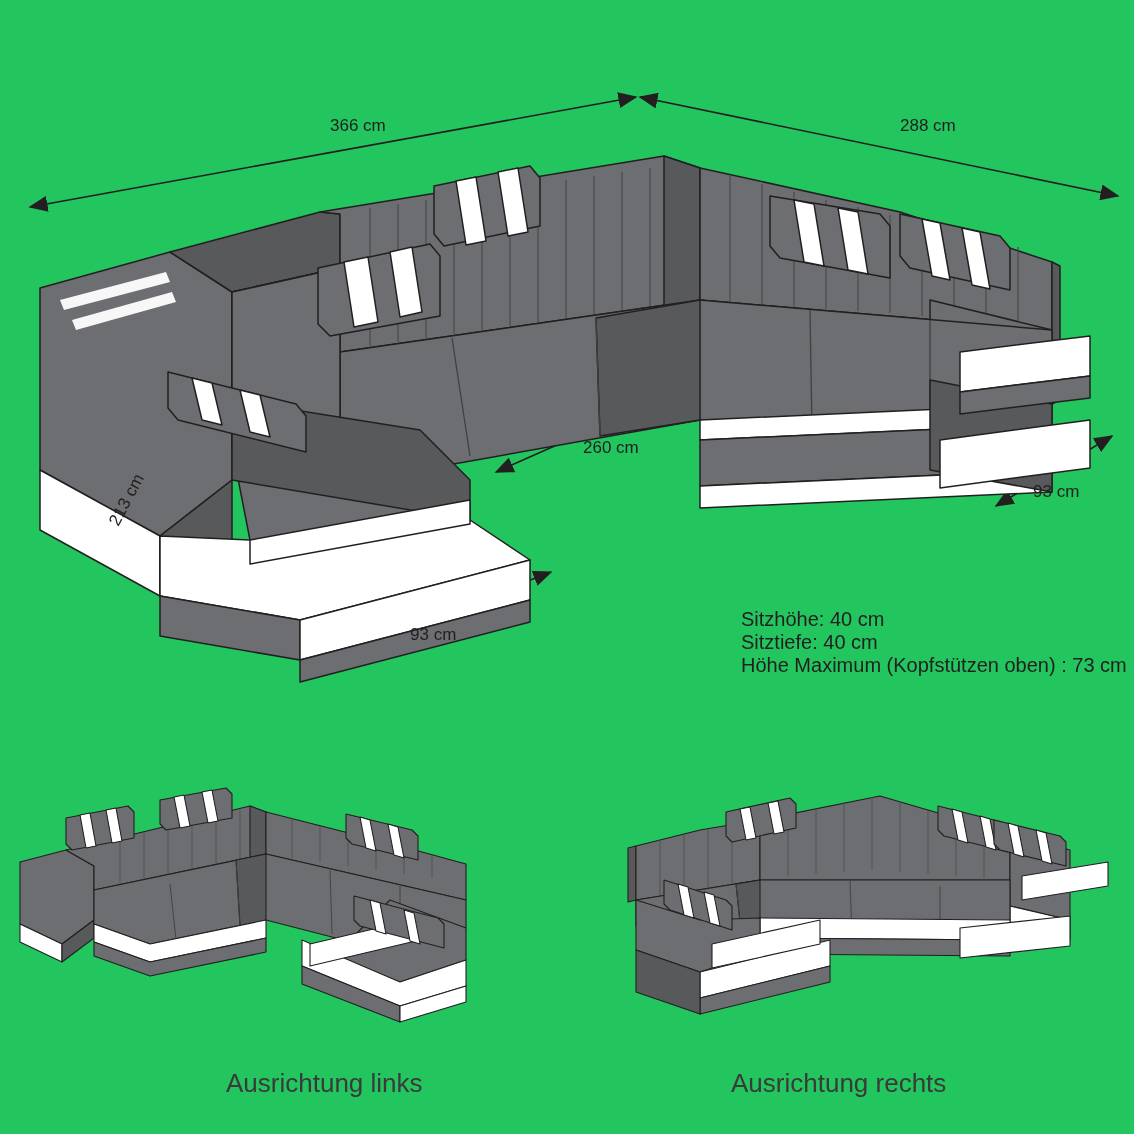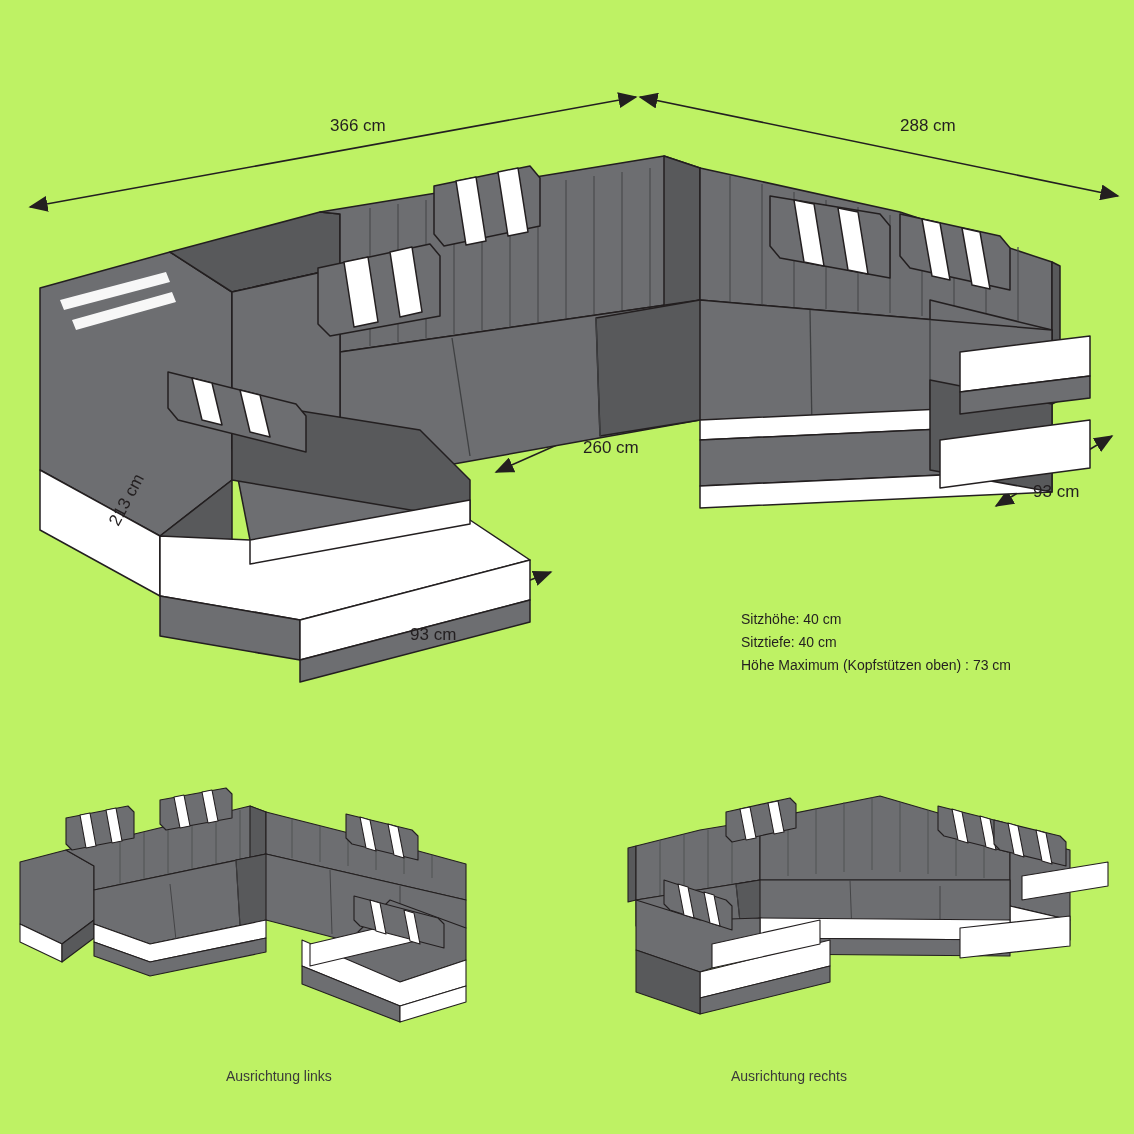--- a/index.html
+++ b/index.html
@@ -8,21 +8,21 @@
     background: #ffffff;
   }
   body {
     font-family: "Liberation Sans", sans-serif;
     color: #231f20;
   }
   #page {
     position: relative;
     width: 1134px;
     height: 1134px;
-    background: #bef264;
+    background: #22c55e;
     overflow: hidden;
   }
   svg.layer {
     position: absolute;
     top: 0;
     left: 0;
     width: 1134px;
     height: 1134px;
   }
   .dim-label {
@@ -33,28 +33,28 @@
     white-space: nowrap;
   }
   .dim-label.rot-left {
     transform: rotate(-62deg);
     transform-origin: left top;
   }
   #specs {
     position: absolute;
     left: 741px;
     top: 608px;
-    font-size: 14px;
+    font-size: 20px;
     line-height: 23px;
     color: #231f20;
     white-space: nowrap;
   }
   .variant-caption {
     position: absolute;
-    font-size: 14px;
+    font-size: 26px;
     color: #3a3a3a;
     white-space: nowrap;
   }
   #caption-left { left: 226px; top: 1068px; }
   #caption-right { left: 700px; top: 1068px; margin-left: 31px; }
 </style>
 </head>
 <body>
 
 <div id="page">

